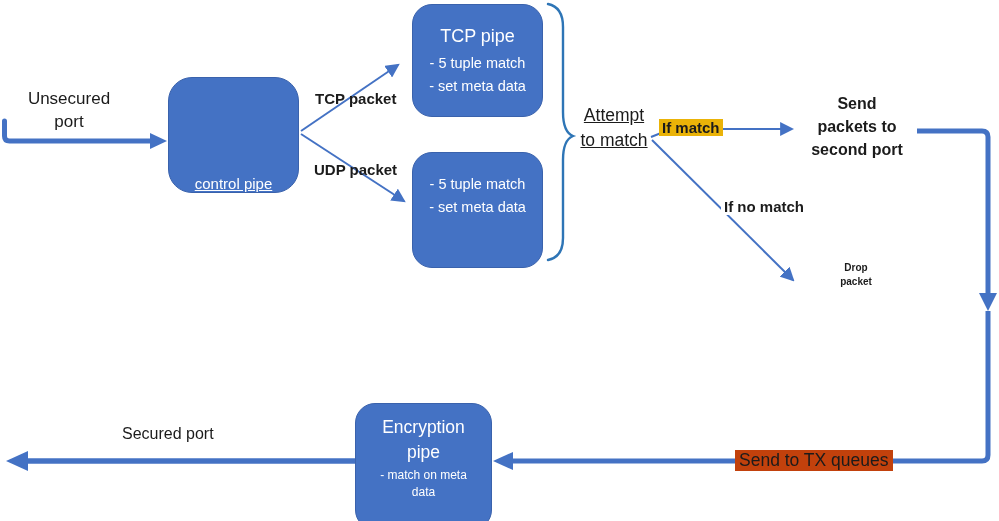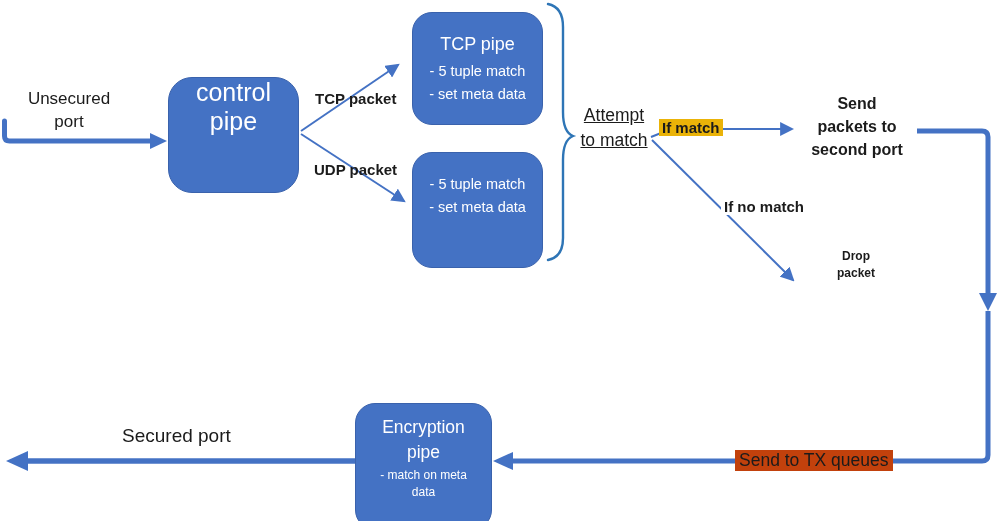--- a/index.html
+++ b/index.html
@@ -20,25 +20,26 @@
     color: var(--node-text, #ffffff);
     box-sizing: border-box;
     text-align: center;
   }
   .node-title { white-space: pre-line; }
   .bullet { white-space: pre-line; }
 
   .node-control {
     left: 168px; top: 77px; width: 131px; height: 116px;
     border-radius: 24px;
-    display: flex; align-items: flex-start; justify-content: center;
-    font-size: 25px;
+    display: flex; align-items: flex-end; justify-content: center;
+    font-size: 15px;
+    text-decoration: underline;
   }
   .node-tcp {
-    left: 412px; top: 12px; width: 131px; height: 113px;
+    left: 412px; top: 4px; width: 131px; height: 113px;
     border-radius: 20px; padding-top: 21px;
   }
   .node-udp {
     left: 412px; top: 152px; width: 131px; height: 116px;
     border-radius: 20px; padding-top: 20px;
   }
   .node-enc {
     left: 355px; top: 403px; width: 137px; height: 127px;
     border-radius: 20px; padding-top: 11px;
   }
@@ -52,23 +53,23 @@
     color: var(--label-text, #1b1b1b);
     white-space: pre-line;
   }
   .lbl-unsecured { left: 14px; top: 88px; width: 110px; text-align: center; font-size: 17px; line-height: 1.35; }
   .lbl-tcp-packet { left: 315px; top: 90px; font-size: 15px; font-weight: bold; }
   .lbl-udp-packet { left: 314px; top: 161px; font-size: 15px; font-weight: bold; }
   .lbl-attempt { left: 572px; top: 103px; width: 84px; text-align: center; font-size: 17.5px; line-height: 1.42; text-decoration: underline; }
   .lbl-if-match { left: 659px; top: 119px; font-size: 15px; font-weight: bold; background: #eab308; padding: 0 3px; }
   .lbl-if-no-match { left: 685px; top: 198px; font-size: 15px; font-weight: bold; background: #ffffff; padding: 0 3px; margin-left: 36px; }
   .lbl-send-packets { left: 806px; top: 92px; width: 102px; text-align: center; font-size: 16px; font-weight: bold; line-height: 1.45; }
-  .lbl-drop-packet { left: 810px; top: 248px; width: 92px; text-align: center; font-size: 12px; font-weight: bold; line-height: 1.4; }
+  .lbl-drop-packet { left: 810px; top: 261px; width: 92px; text-align: center; font-size: 10px; font-weight: bold; line-height: 1.4; }
   .lbl-send-tx { left: 735px; top: 450px; font-size: 17.5px; background: #c2410c; padding: 0 4px; }
-  .lbl-secured { left: 122px; top: 425px; font-size: 19px; }
+  .lbl-secured { left: 122px; top: 425px; font-size: 16px; }
 </style>
 </head>
 <body>
 
 <div class="canvas">
 
   <svg class="layer" viewBox="0 0 999 521" xmlns="http://www.w3.org/2000/svg">
     <defs>
       <marker id="thinArrow" viewBox="0 0 10 10" refX="8.5" refY="5" markerWidth="7" markerHeight="7" orient="auto-start-reverse">
         <path d="M 0 0 L 10 5 L 0 10 z" fill="var(--connector, #4472C4)"></path>

